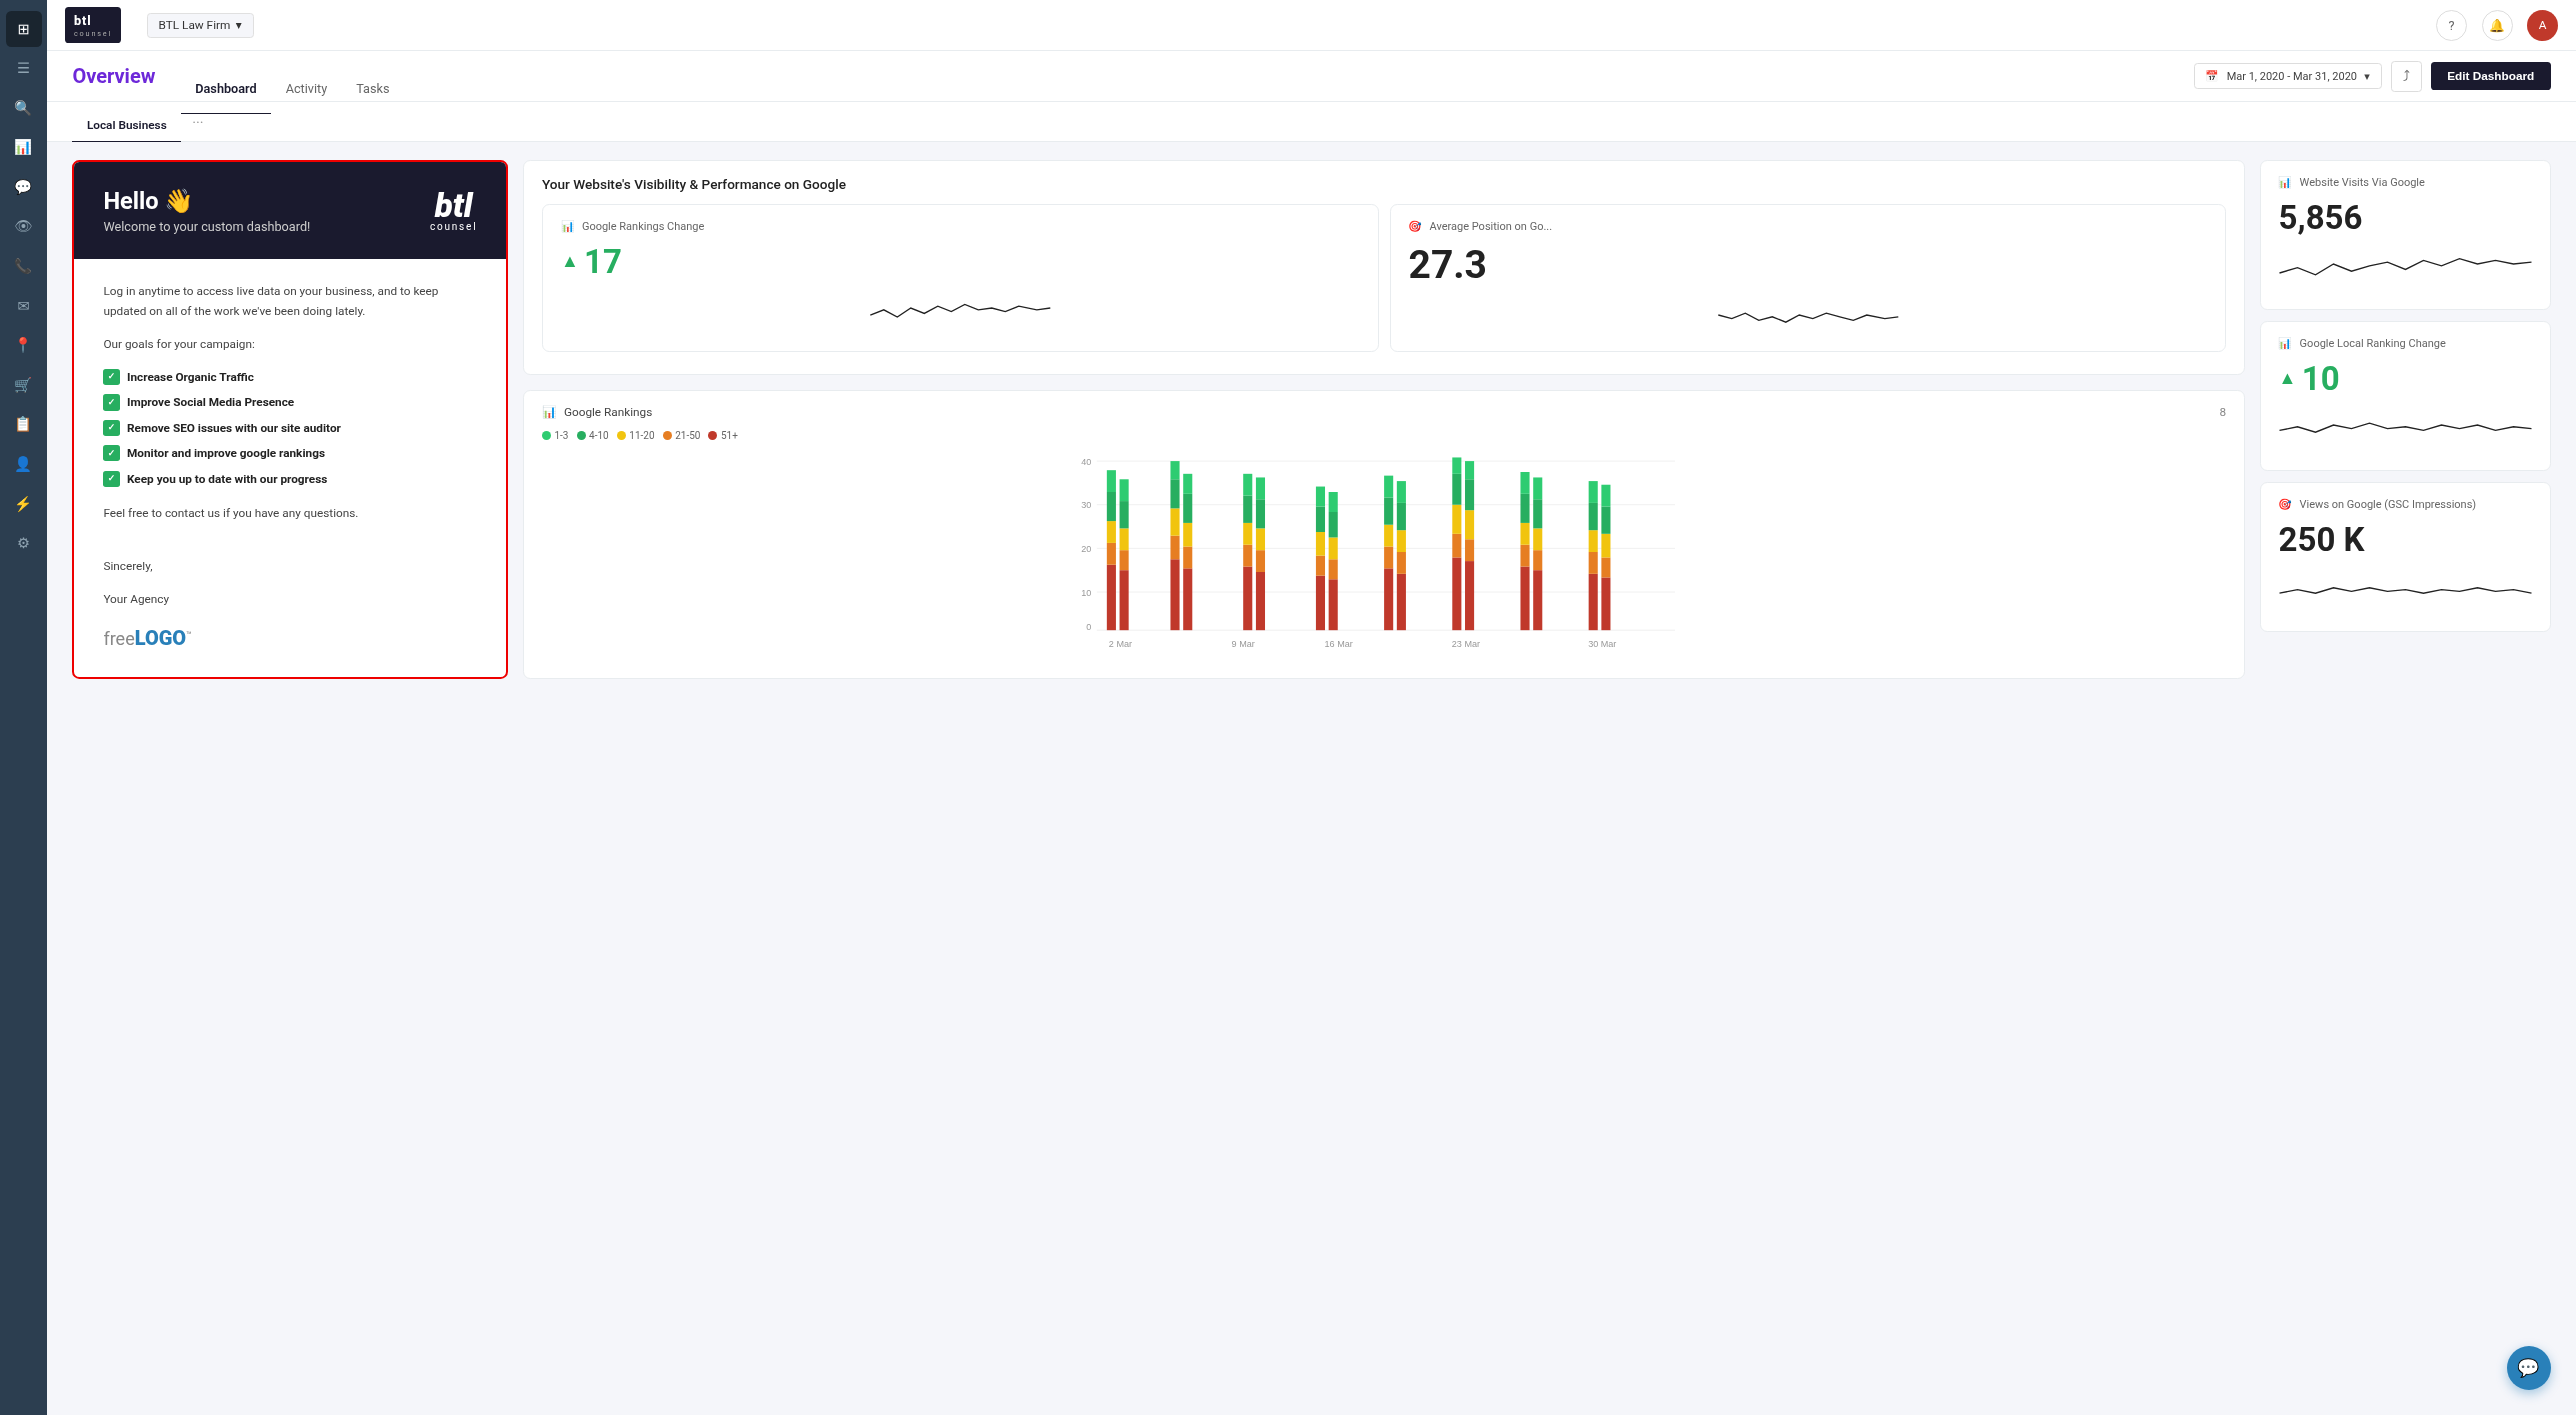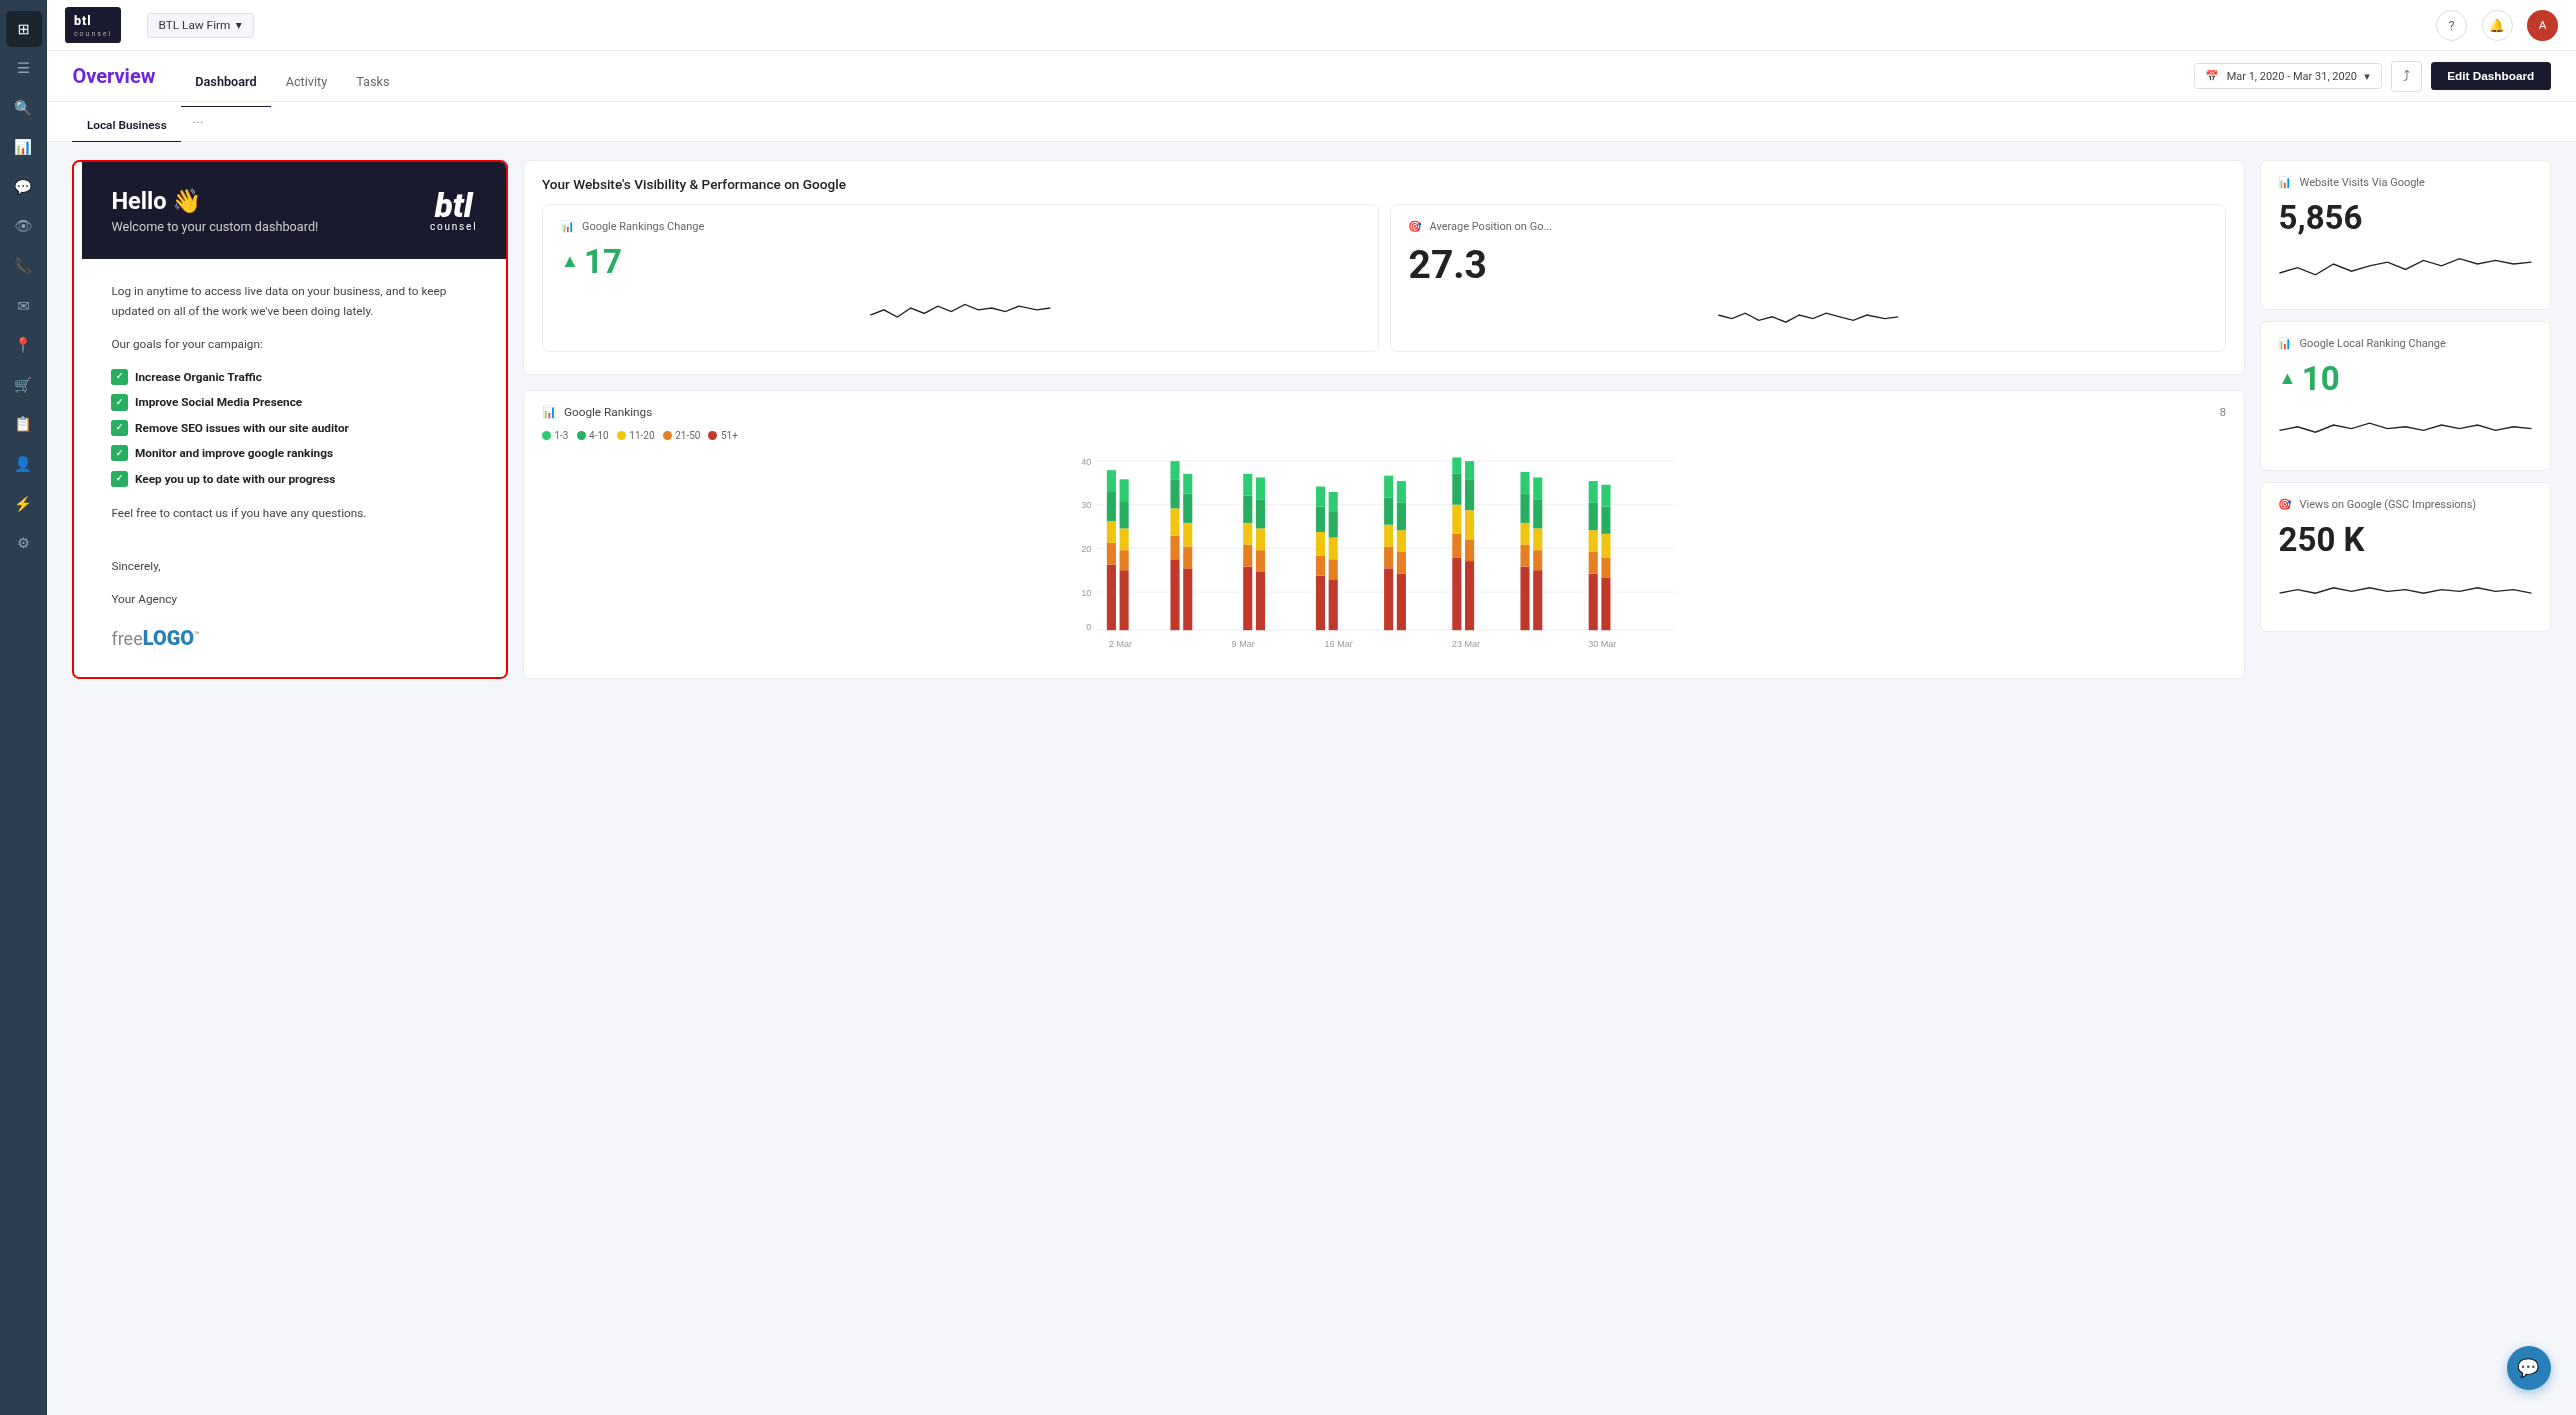--- a/index.html
+++ b/index.html
@@ -142,21 +142,21 @@
     .page-tab {
       padding: 0 14.5px;
       height: 100%;
       display: flex;
       align-items: center;
       font-size: 12.7px;
       color: #666;
       cursor: pointer;
       border-bottom: 1.8px solid transparent;
       position: relative;
-      top: 6px;
+      top: 13px;
     }
     .page-tab.active {
       color: #1a1a2e;
       font-weight: 600;
       border-bottom: 1.8px solid #1a1a2e;
     }
     .header-actions {
       margin-left: auto;
       display: flex;
       align-items: center;
@@ -429,21 +429,21 @@
 
     
     .content-area {
       display: grid;
       grid-template-columns: 436px 1fr 291px;
       grid-template-rows: auto auto;
       gap: 14.5px;
       padding: 18px 25.4px;
     }
 
-    .col1 { grid-column: 1; grid-row: 1 / span 2; padding-left: 8px; }
+    .col1 { grid-column: 1; grid-row: 1 / span 2; }
     .col2-row1 { grid-column: 2; grid-row: 1; }
     .col2-row2 { grid-column: 2; grid-row: 2; }
     .col3 { grid-column: 3; grid-row: 1 / span 2; }
 
     .stacked-cards {
       background: #fff;
       border-radius: 7.3px;
       border: 0.9px solid #e8ecef;
       padding: 14.5px 18px;
     }

